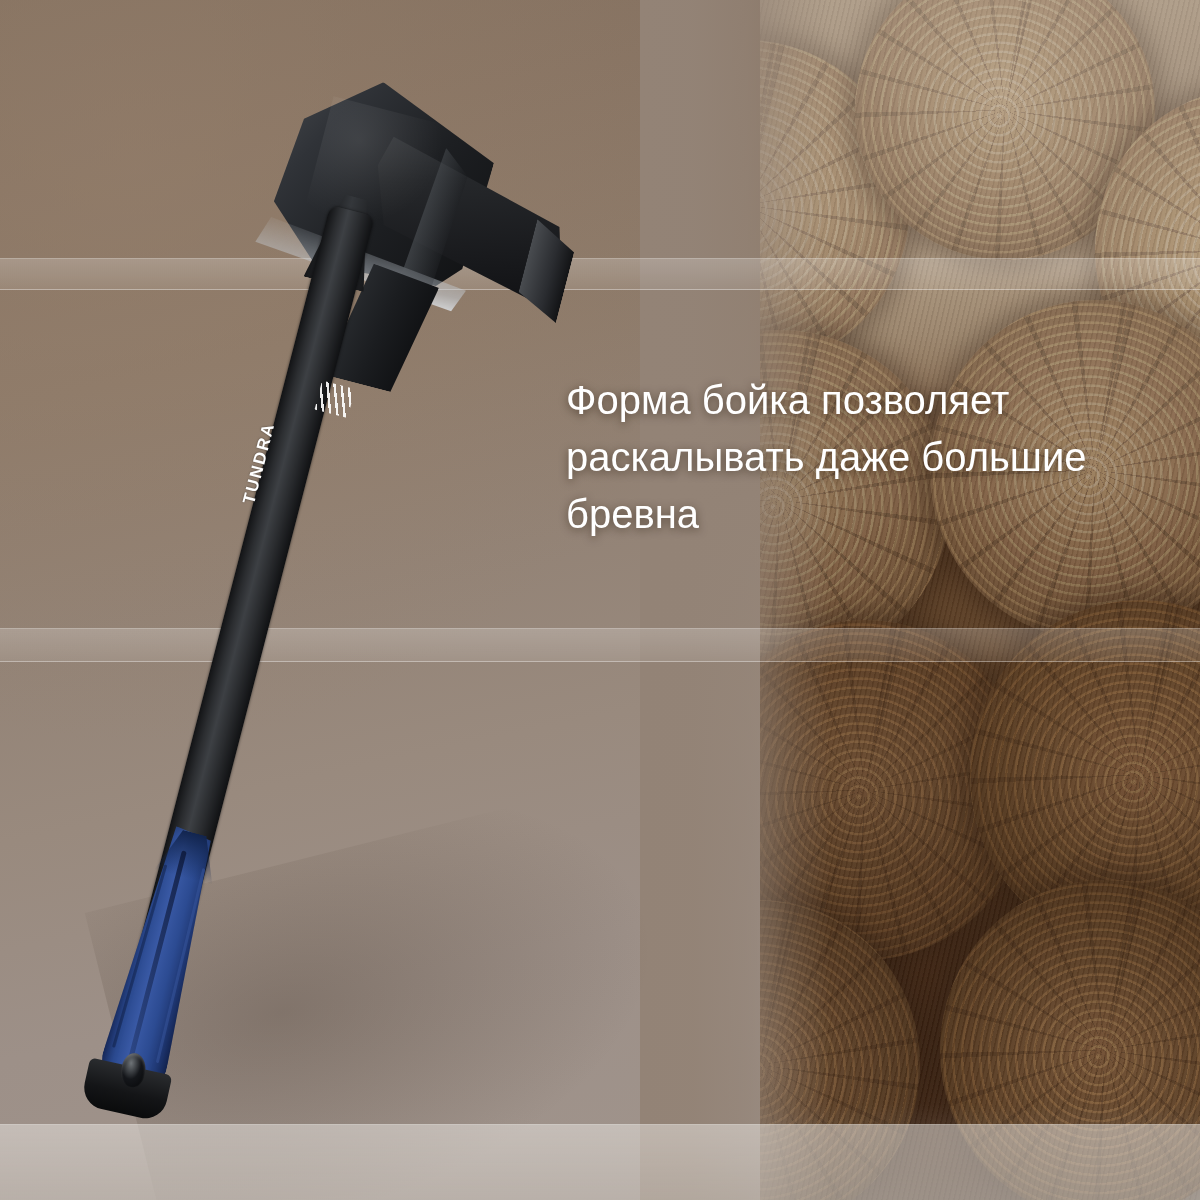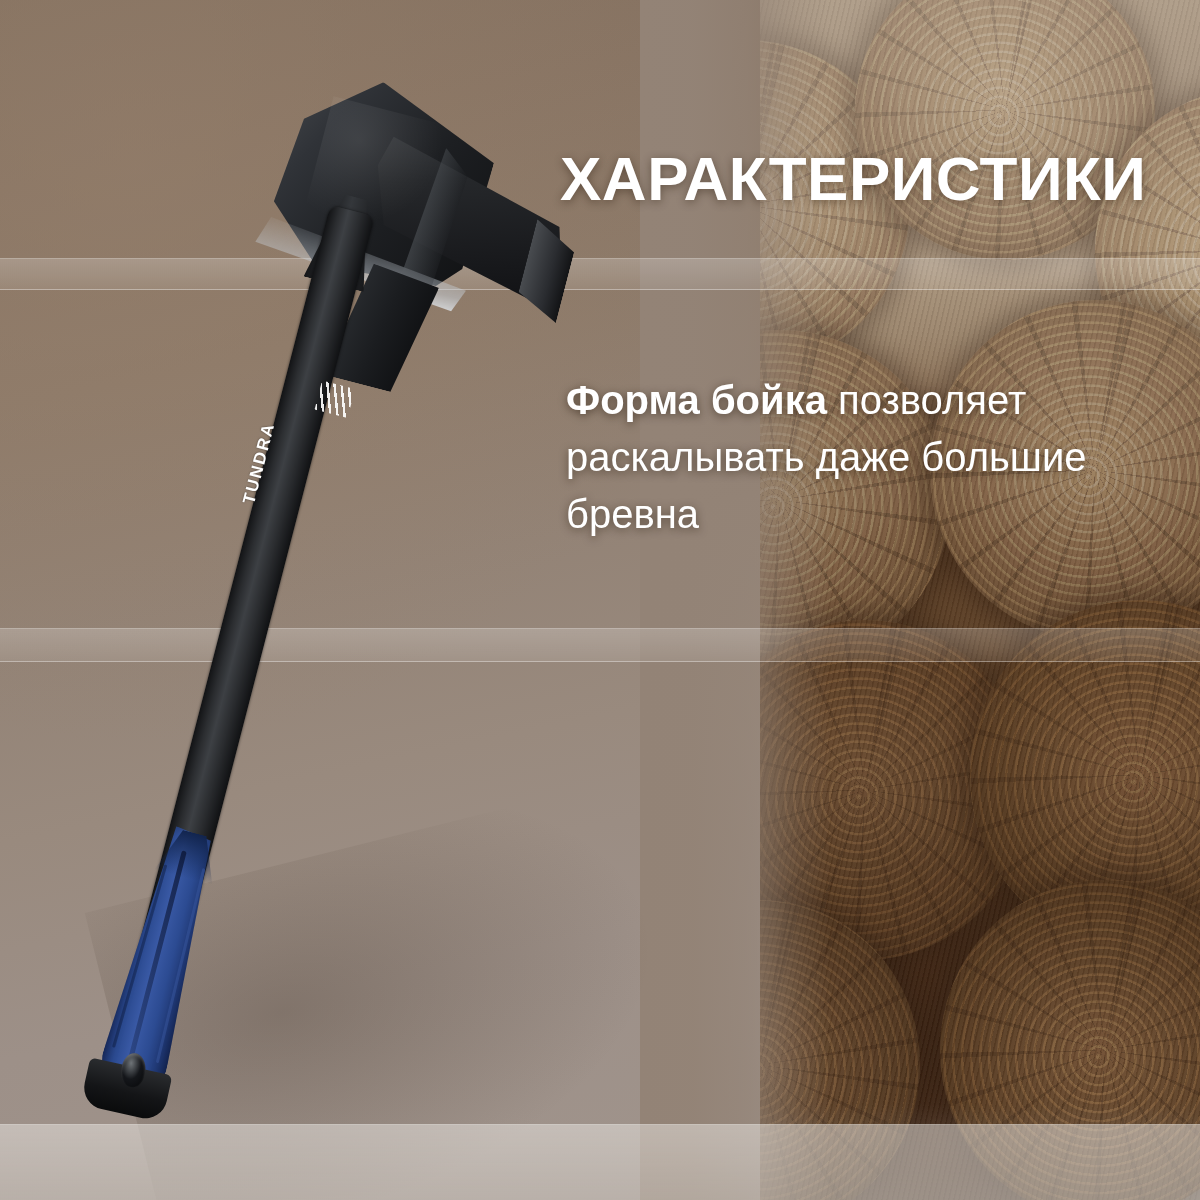--- a/index.html
+++ b/index.html
@@ -231,21 +231,21 @@
     position:absolute;left:560px;top:146px;
     color:#ffffff;font-size:62px;font-weight:bold;
     letter-spacing:.5px;line-height:1.05;
     text-shadow:0 2px 10px rgba(40,25,12,.45);
   }
   .feature{
     position:absolute;color:#ffffff;
     font-size:40px;line-height:1.42;font-weight:normal;
     text-shadow:0 2px 9px rgba(35,22,10,.55);
   }
-  .feature b{font-weight:bold;}
+  .feature b{font-weight:normal;}
   .feature-1{left:566px;top:372px;width:620px;}
   .feature-2{left:424px;top:712px;width:700px;}
 </style>
 </head>
 <body>
 
 <div class="canvas">
 
   <div class="wood-photo">
     <div class="log l1"></div>
@@ -290,18 +290,17 @@
       <div class="grip"></div>
       <div class="grip-notch"></div>
       <div class="grip-groove"></div>
       <div class="grip-rib"></div>
       <div class="grip-rib-2"></div>
       <div class="butt-cap"></div>
       <div class="lanyard-hole"></div>
     </div>
   </div>
 
-  <div class="title">ХАРАКТЕРИСТИКИ</div>
 
   <div class="feature feature-1"><b>Форма бойка</b><span> позволяет раскалывать даже большие бревна</span></div>
 
 
 </div>
 
 </body></html>

